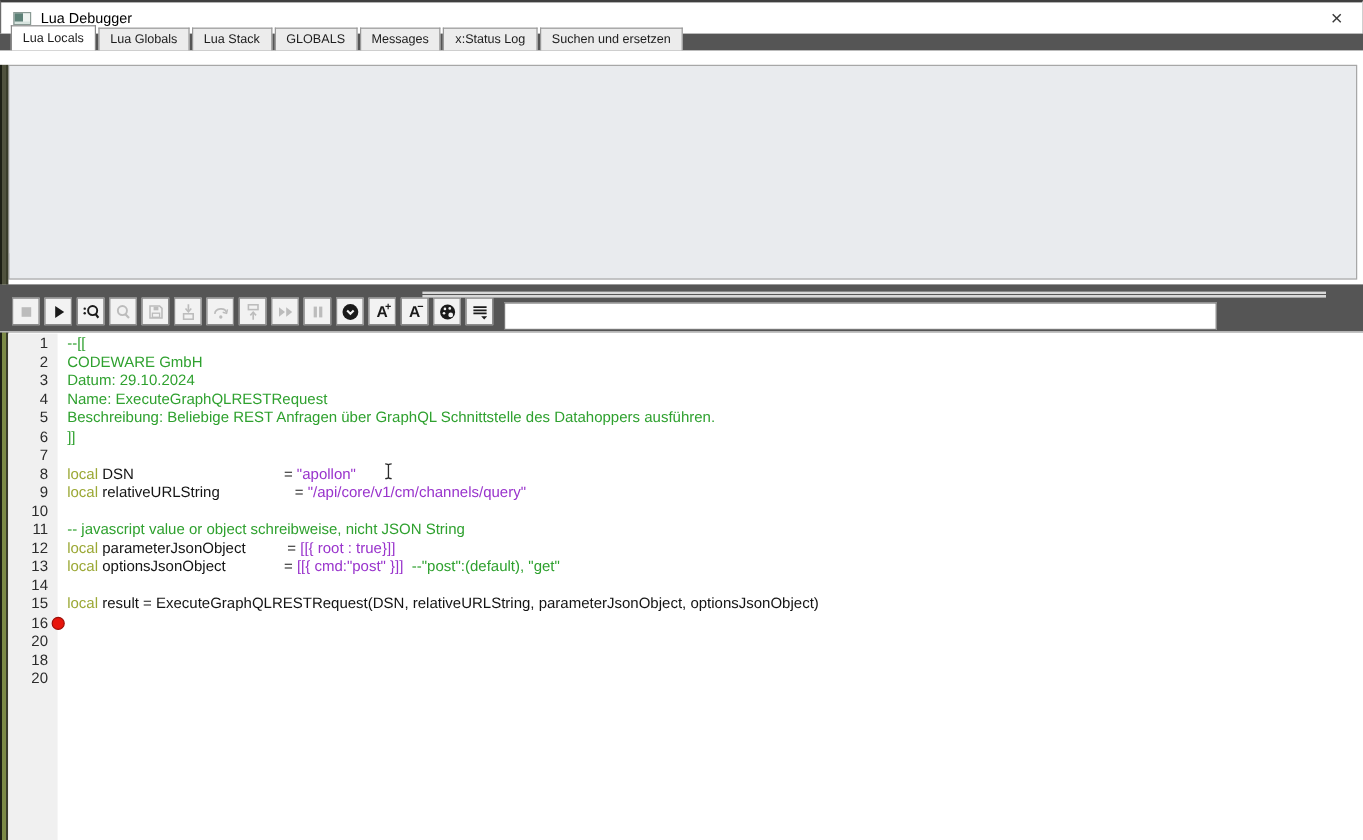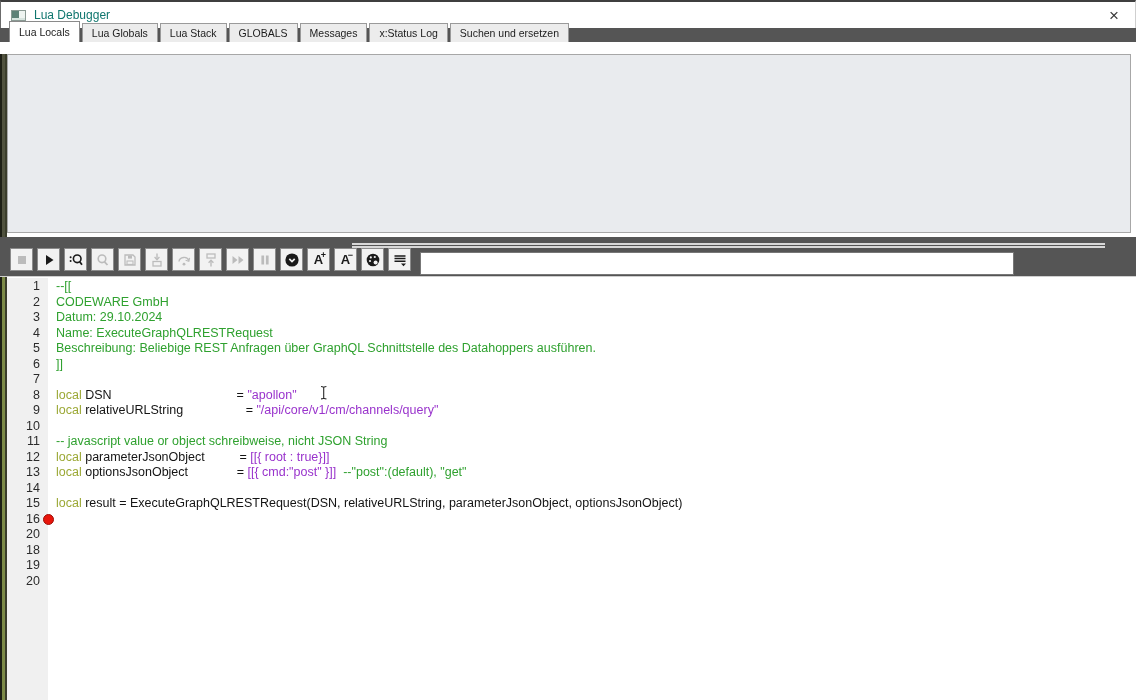--- a/index.html
+++ b/index.html
@@ -12,21 +12,21 @@
   .titlebar{
     position:absolute;left:0;top:0;width:1136px;height:28px;
     background:#fff;border-top:2px solid #3f3f3f;border-left:1px solid #6b6b6b;border-right:1px solid #cfcfcf;
     box-sizing:border-box;display:flex;align-items:center;
   }
   .app-icon{
     width:15px;height:11px;margin-left:10px;border:1px solid #8a9a94;box-sizing:border-box;
     background:linear-gradient(to right,#5d8177 0 55%,#eef4f1 55%);
     box-shadow:inset 0 -2px 0 #d7e4df;
   }
-  .title-text{margin-left:8px;font-size:12px;color:#0f766e;}
+  .title-text{margin-left:8px;font-size:12px;color:#000000;}
   .close-btn{
     position:absolute;right:10px;top:3px;width:22px;height:22px;
     display:flex;align-items:center;justify-content:center;
     font-size:17px;color:#3a3a3a;cursor:default;
   }
   
   .tabstrip{
     position:absolute;left:0;top:28px;width:1136px;height:14px;background:#555555;
     display:flex;align-items:flex-end;padding-left:9px;box-sizing:border-box;
   }
@@ -307,24 +307,20 @@
       </div>
       <div class="code-line">
         <span class="line-num">20</span>
         <span class="line-code"></span>
       </div>
       <div class="code-line">
         <span class="line-num">18</span>
         <span class="line-code"></span>
       </div>
       <div class="code-line">
-        <span class="line-num">19</span>
-        <span class="line-code"></span>
-      </div>
-      <div class="code-line">
         <span class="line-num">20</span>
         <span class="line-code"></span>
       </div>
     </div>
   <svg class="text-cursor" width="10" height="16" viewBox="0 0 10 16">
     <path d="M2 1.5 C3.3 1.5 4.7 2.2 4.7 2.2 C4.7 2.2 6.1 1.5 7.4 1.5 M4.7 2.2 V13.2 M2 13.9 C3.3 13.9 4.7 13.2 4.7 13.2 C4.7 13.2 6.1 13.9 7.4 13.9" fill="none" stroke="#2a2a2a" stroke-width="1.1"></path>
   </svg>
 </div>
 
 </body></html>

